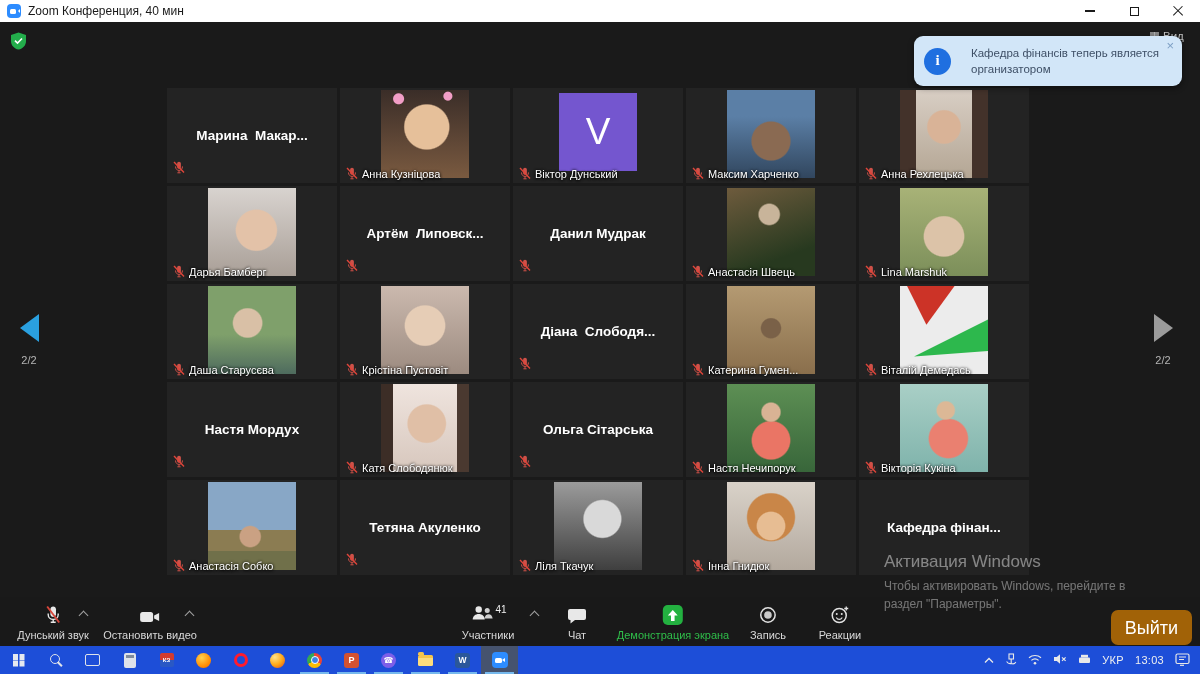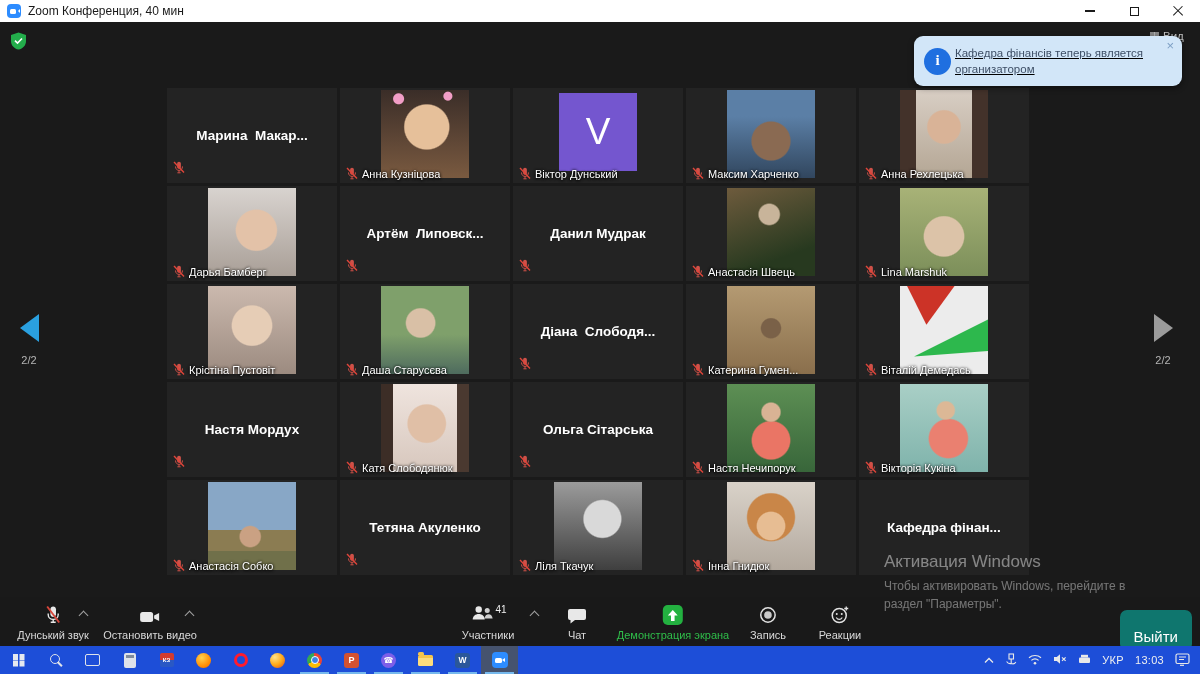--- a/index.html
+++ b/index.html
@@ -26,22 +26,22 @@
     width:13px; height:1.4px; background:#1a1a1a; }
   .glyph-close::before { transform:translate(-50%,-50%) rotate(45deg); }
   .glyph-close::after  { transform:translate(-50%,-50%) rotate(-45deg); }
 
   
   .meeting { position:absolute; top:22px; left:0; width:1200px; height:624px; background:#1a1a1a; }
 
   .shield { position:absolute; left:10px; top:10px; z-index:3; }
 
   .notification { position:absolute; left:914px; top:14px; width:268px; height:50px;
-    background:#d2e6f8; border-radius:9px; display:flex; align-items:center; gap:4px;
-    padding:6px 10px; z-index:6; box-shadow:0 2px 6px rgba(0,0,0,.45);text-decoration:underline; }
+    background:#d2e6f8; border-radius:9px; display:flex; align-items:center; gap:20px;
+    padding:6px 10px; z-index:6; box-shadow:0 2px 6px rgba(0,0,0,.45); }
   .notif-icon { width:27px; height:27px; border-radius:50%; background:#1f6fe0; flex:0 0 27px;
     position:relative; }
   .notif-icon::after { content:"i"; position:absolute; left:50%; top:50%; transform:translate(-50%,-52%);
     color:#fff; font-size:15px; font-weight:bold; font-family:"Liberation Serif","DejaVu Serif",serif; }
   .notif-text { font-size:11.5px; color:#3e4f66; line-height:1.4; }
   .notif-close { position:absolute; top:2px; right:8px; font-size:13px; color:#7d9fc4; cursor:default; }
 
   .view-button { position:absolute; left:1150px; top:8px; z-index:1; color:#c2c2c2;
     font-size:11.5px; display:flex; align-items:center; gap:4px; }
   .view-grid-icon { width:9px; height:9px;
@@ -145,22 +145,22 @@
   .tb-btn { position:absolute; bottom:5px; transform:translateX(-50%);
     display:flex; flex-direction:column; align-items:center; justify-content:flex-end; gap:4px;
     color:#d9d9d9; font-size:11px; white-space:nowrap; }
   .tb-label-green { color:#2fbe4a; }
   .icon-row { display:flex; align-items:flex-start; gap:2px; height:21px;margin-top:36px; }
   .part-count { font-size:10px; color:#efefef; margin-top:0; }
   .chev { position:absolute; width:7px; height:7px;
     border-left:1.6px solid #a2a2a2; border-top:1.6px solid #a2a2a2; transform:rotate(45deg); }
   .share-box { width:20px; height:20px; background:#23b140; border-radius:5px;
     display:flex; align-items:center; justify-content:center; }
-  .leave-btn { position:absolute; right:8px; top:13px; background:#0f766e; color:#fff;
-    font-size:15px; padding:18px 14px 6px; border-radius:7px; border:none; }
+  .leave-btn { position:absolute; right:8px; top:13px; background:#a16207; color:#fff;
+    font-size:18px; padding:8px 14px 6px; border-radius:7px; border:none; }
 
   
   .taskbar { position:absolute; left:0; bottom:0; width:1200px; height:28px;
     background:#1d4ed8; display:flex; align-items:stretch; z-index:30; }
   .apps { display:flex; }
   .app { position:relative; width:37px; display:flex; align-items:center; justify-content:center; }
   .app.running::after { content:""; position:absolute; bottom:0; left:4px; right:4px;
     height:2px; background:#76b9ed; }
   .app.active { background:#46536e; }
   .ic { position:relative; display:flex; align-items:center; justify-content:center; }
@@ -337,36 +337,36 @@
         <div class="tile">
           <div class="avatar av-9"></div>
           <div class="tile-label"><svg width="12" height="13" viewBox="0 0 12 13">
               <path d="M6 .8c1.1 0 1.9.8 1.9 1.9v3.2c0 1.1-.8 1.9-1.9 1.9s-1.9-.8-1.9-1.9V2.7C4.1 1.6 4.9.8 6 .8z" fill="#cf5148"></path>
               <path d="M2.6 5.4v.6c0 1.9 1.5 3.4 3.4 3.4s3.4-1.5 3.4-3.4v-.6" fill="none" stroke="#cf5148" stroke-width="1"></path>
               <path d="M6 9.4v2.2M4.4 11.8h3.2" stroke="#cf5148" stroke-width="1"></path>
               <path d="M1 1l10 10.6" stroke="#e0453a" stroke-width="1.4"></path>
             </svg><span>Lina Marshuk</span></div>
         </div>
         <div class="tile">
+          <div class="avatar av-10"></div>
+          <div class="tile-label"><svg width="12" height="13" viewBox="0 0 12 13">
+              <path d="M6 .8c1.1 0 1.9.8 1.9 1.9v3.2c0 1.1-.8 1.9-1.9 1.9s-1.9-.8-1.9-1.9V2.7C4.1 1.6 4.9.8 6 .8z" fill="#cf5148"></path>
+              <path d="M2.6 5.4v.6c0 1.9 1.5 3.4 3.4 3.4s3.4-1.5 3.4-3.4v-.6" fill="none" stroke="#cf5148" stroke-width="1"></path>
+              <path d="M6 9.4v2.2M4.4 11.8h3.2" stroke="#cf5148" stroke-width="1"></path>
+              <path d="M1 1l10 10.6" stroke="#e0453a" stroke-width="1.4"></path>
+            </svg><span>Даша Старусєва</span></div>
+        </div>
+        <div class="tile">
           <div class="avatar av-11"></div>
           <div class="tile-label"><svg width="12" height="13" viewBox="0 0 12 13">
               <path d="M6 .8c1.1 0 1.9.8 1.9 1.9v3.2c0 1.1-.8 1.9-1.9 1.9s-1.9-.8-1.9-1.9V2.7C4.1 1.6 4.9.8 6 .8z" fill="#cf5148"></path>
               <path d="M2.6 5.4v.6c0 1.9 1.5 3.4 3.4 3.4s3.4-1.5 3.4-3.4v-.6" fill="none" stroke="#cf5148" stroke-width="1"></path>
               <path d="M6 9.4v2.2M4.4 11.8h3.2" stroke="#cf5148" stroke-width="1"></path>
               <path d="M1 1l10 10.6" stroke="#e0453a" stroke-width="1.4"></path>
             </svg><span>Крістіна Пустовіт</span></div>
-        </div>
-        <div class="tile">
-          <div class="avatar av-10"></div>
-          <div class="tile-label"><svg width="12" height="13" viewBox="0 0 12 13">
-              <path d="M6 .8c1.1 0 1.9.8 1.9 1.9v3.2c0 1.1-.8 1.9-1.9 1.9s-1.9-.8-1.9-1.9V2.7C4.1 1.6 4.9.8 6 .8z" fill="#cf5148"></path>
-              <path d="M2.6 5.4v.6c0 1.9 1.5 3.4 3.4 3.4s3.4-1.5 3.4-3.4v-.6" fill="none" stroke="#cf5148" stroke-width="1"></path>
-              <path d="M6 9.4v2.2M4.4 11.8h3.2" stroke="#cf5148" stroke-width="1"></path>
-              <path d="M1 1l10 10.6" stroke="#e0453a" stroke-width="1.4"></path>
-            </svg><span>Даша Старусєва</span></div>
         </div>
         <div class="tile">
           <div class="center-name">Діана  Слободя...</div>
           <div class="mic-only"><svg width="12" height="13" viewBox="0 0 12 13">
               <path d="M6 .8c1.1 0 1.9.8 1.9 1.9v3.2c0 1.1-.8 1.9-1.9 1.9s-1.9-.8-1.9-1.9V2.7C4.1 1.6 4.9.8 6 .8z" fill="#cf5148"></path>
               <path d="M2.6 5.4v.6c0 1.9 1.5 3.4 3.4 3.4s3.4-1.5 3.4-3.4v-.6" fill="none" stroke="#cf5148" stroke-width="1"></path>
               <path d="M6 9.4v2.2M4.4 11.8h3.2" stroke="#cf5148" stroke-width="1"></path>
               <path d="M1 1l10 10.6" stroke="#e0453a" stroke-width="1.4"></path>
             </svg></div>
         </div>

